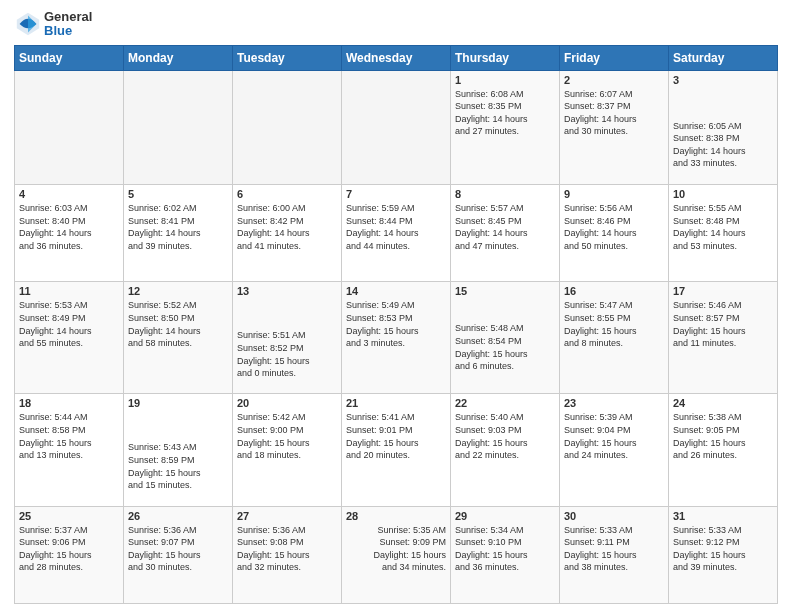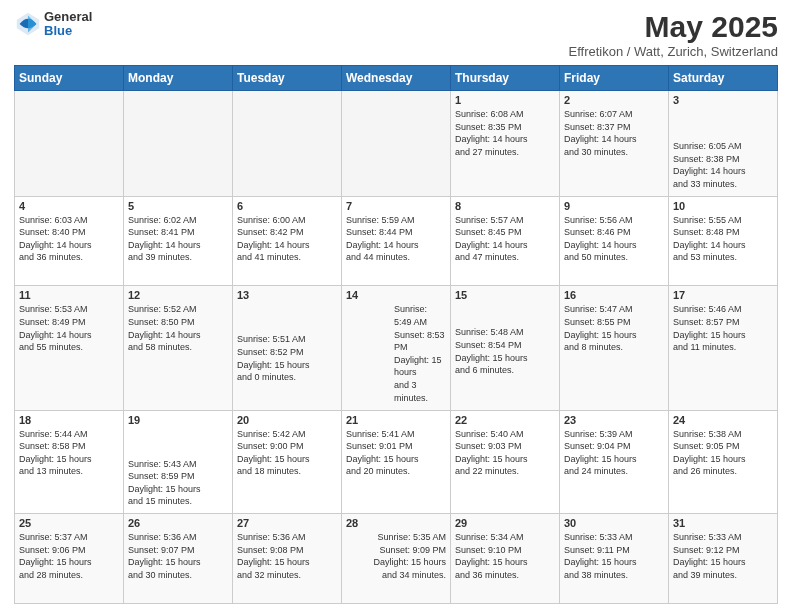--- a/index.html
+++ b/index.html
@@ -109,24 +109,20 @@
       <svg class="logo-icon" viewBox="0 0 40 40">
         <polygon points="20,4 36,14 36,26 20,36 4,26 4,14" fill="#1a6bb5" opacity="0.15"></polygon>
         <path d="M8,20 Q20,5 32,20 Q20,32 8,20Z" fill="#1a6bb5"></path>
         <path d="M20,8 L32,20 L20,32" fill="#2e9fe0" opacity="0.7"></path>
       </svg>
       <div class="logo-text">
         <span class="logo-general">General</span>
         <span class="logo-blue">Blue</span>
       </div>
     </div>
-    <div class="title-section">
-      <div class="main-title">May 2025</div>
-      <div class="subtitle">Effretikon / Watt, Zurich, Switzerland</div>
-    </div>
   </div>
 
   <table class="calendar">
     <thead>
       <tr>
       <th>Sunday</th>
           <th>Monday</th>
           <th>Tuesday</th>
           <th>Wednesday</th>
           <th>Thursday</th>
@@ -230,21 +226,21 @@
           </td>
           <td>
             <span class="day-num">13</span>
             <div class="day-info" style="white-space: pre-line; margin-top: 32px;">Sunrise: 5:51 AM
 Sunset: 8:52 PM
 Daylight: 15 hours
 and 0 minutes.</div>
           </td>
           <td>
             <span class="day-num">14</span>
-            <div class="day-info" style="white-space: pre-line; margin-left: 48px;">Sunrise: 5:49 AM
+            <div class="day-info" style="white-space: pre-line;">Sunrise: 5:49 AM
 Sunset: 8:53 PM
 Daylight: 15 hours
 and 3 minutes.</div>
           </td>
           <td>
             <span class="day-num">15</span>
             <div class="day-info" style="white-space: pre-line; margin-top: 25px;">Sunrise: 5:48 AM
 Sunset: 8:54 PM
 Daylight: 15 hours
 and 6 minutes.</div>

